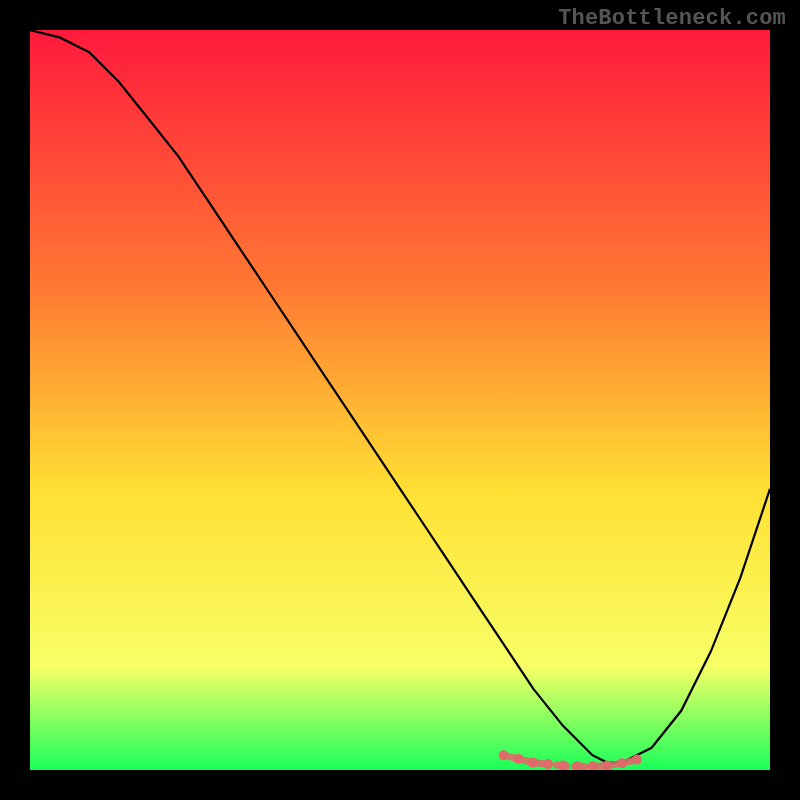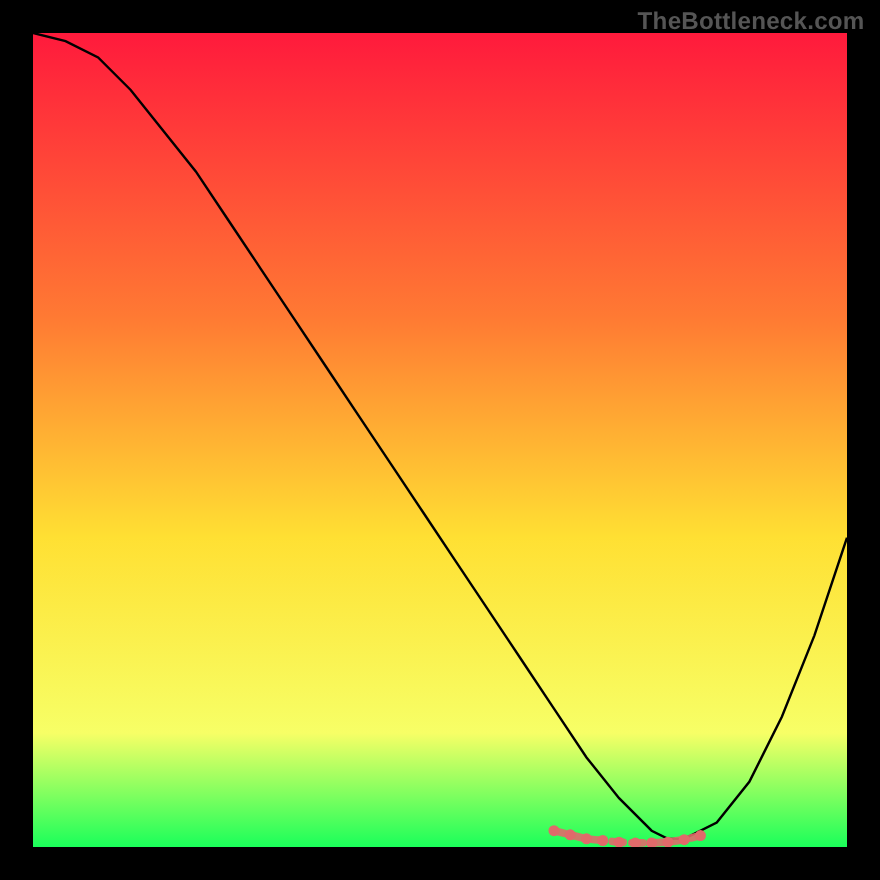--- a/index.html
+++ b/index.html
@@ -8,20 +8,21 @@
     height: 800px;
     background: #000;
     overflow: hidden;
     font-family: Arial, Helvetica, sans-serif;
   }
   .stage {
     position: relative;
     width: 800px;
     height: 800px;
     background: #000;
+    font-family: Liberation Mono, monospace;
   }
   .watermark {
     position: absolute;
     top: 6px;
     right: 14px;
     color: #555;
     font-size: 22px;
     font-weight: 600;
     letter-spacing: 0.2px;
     user-select: none;

